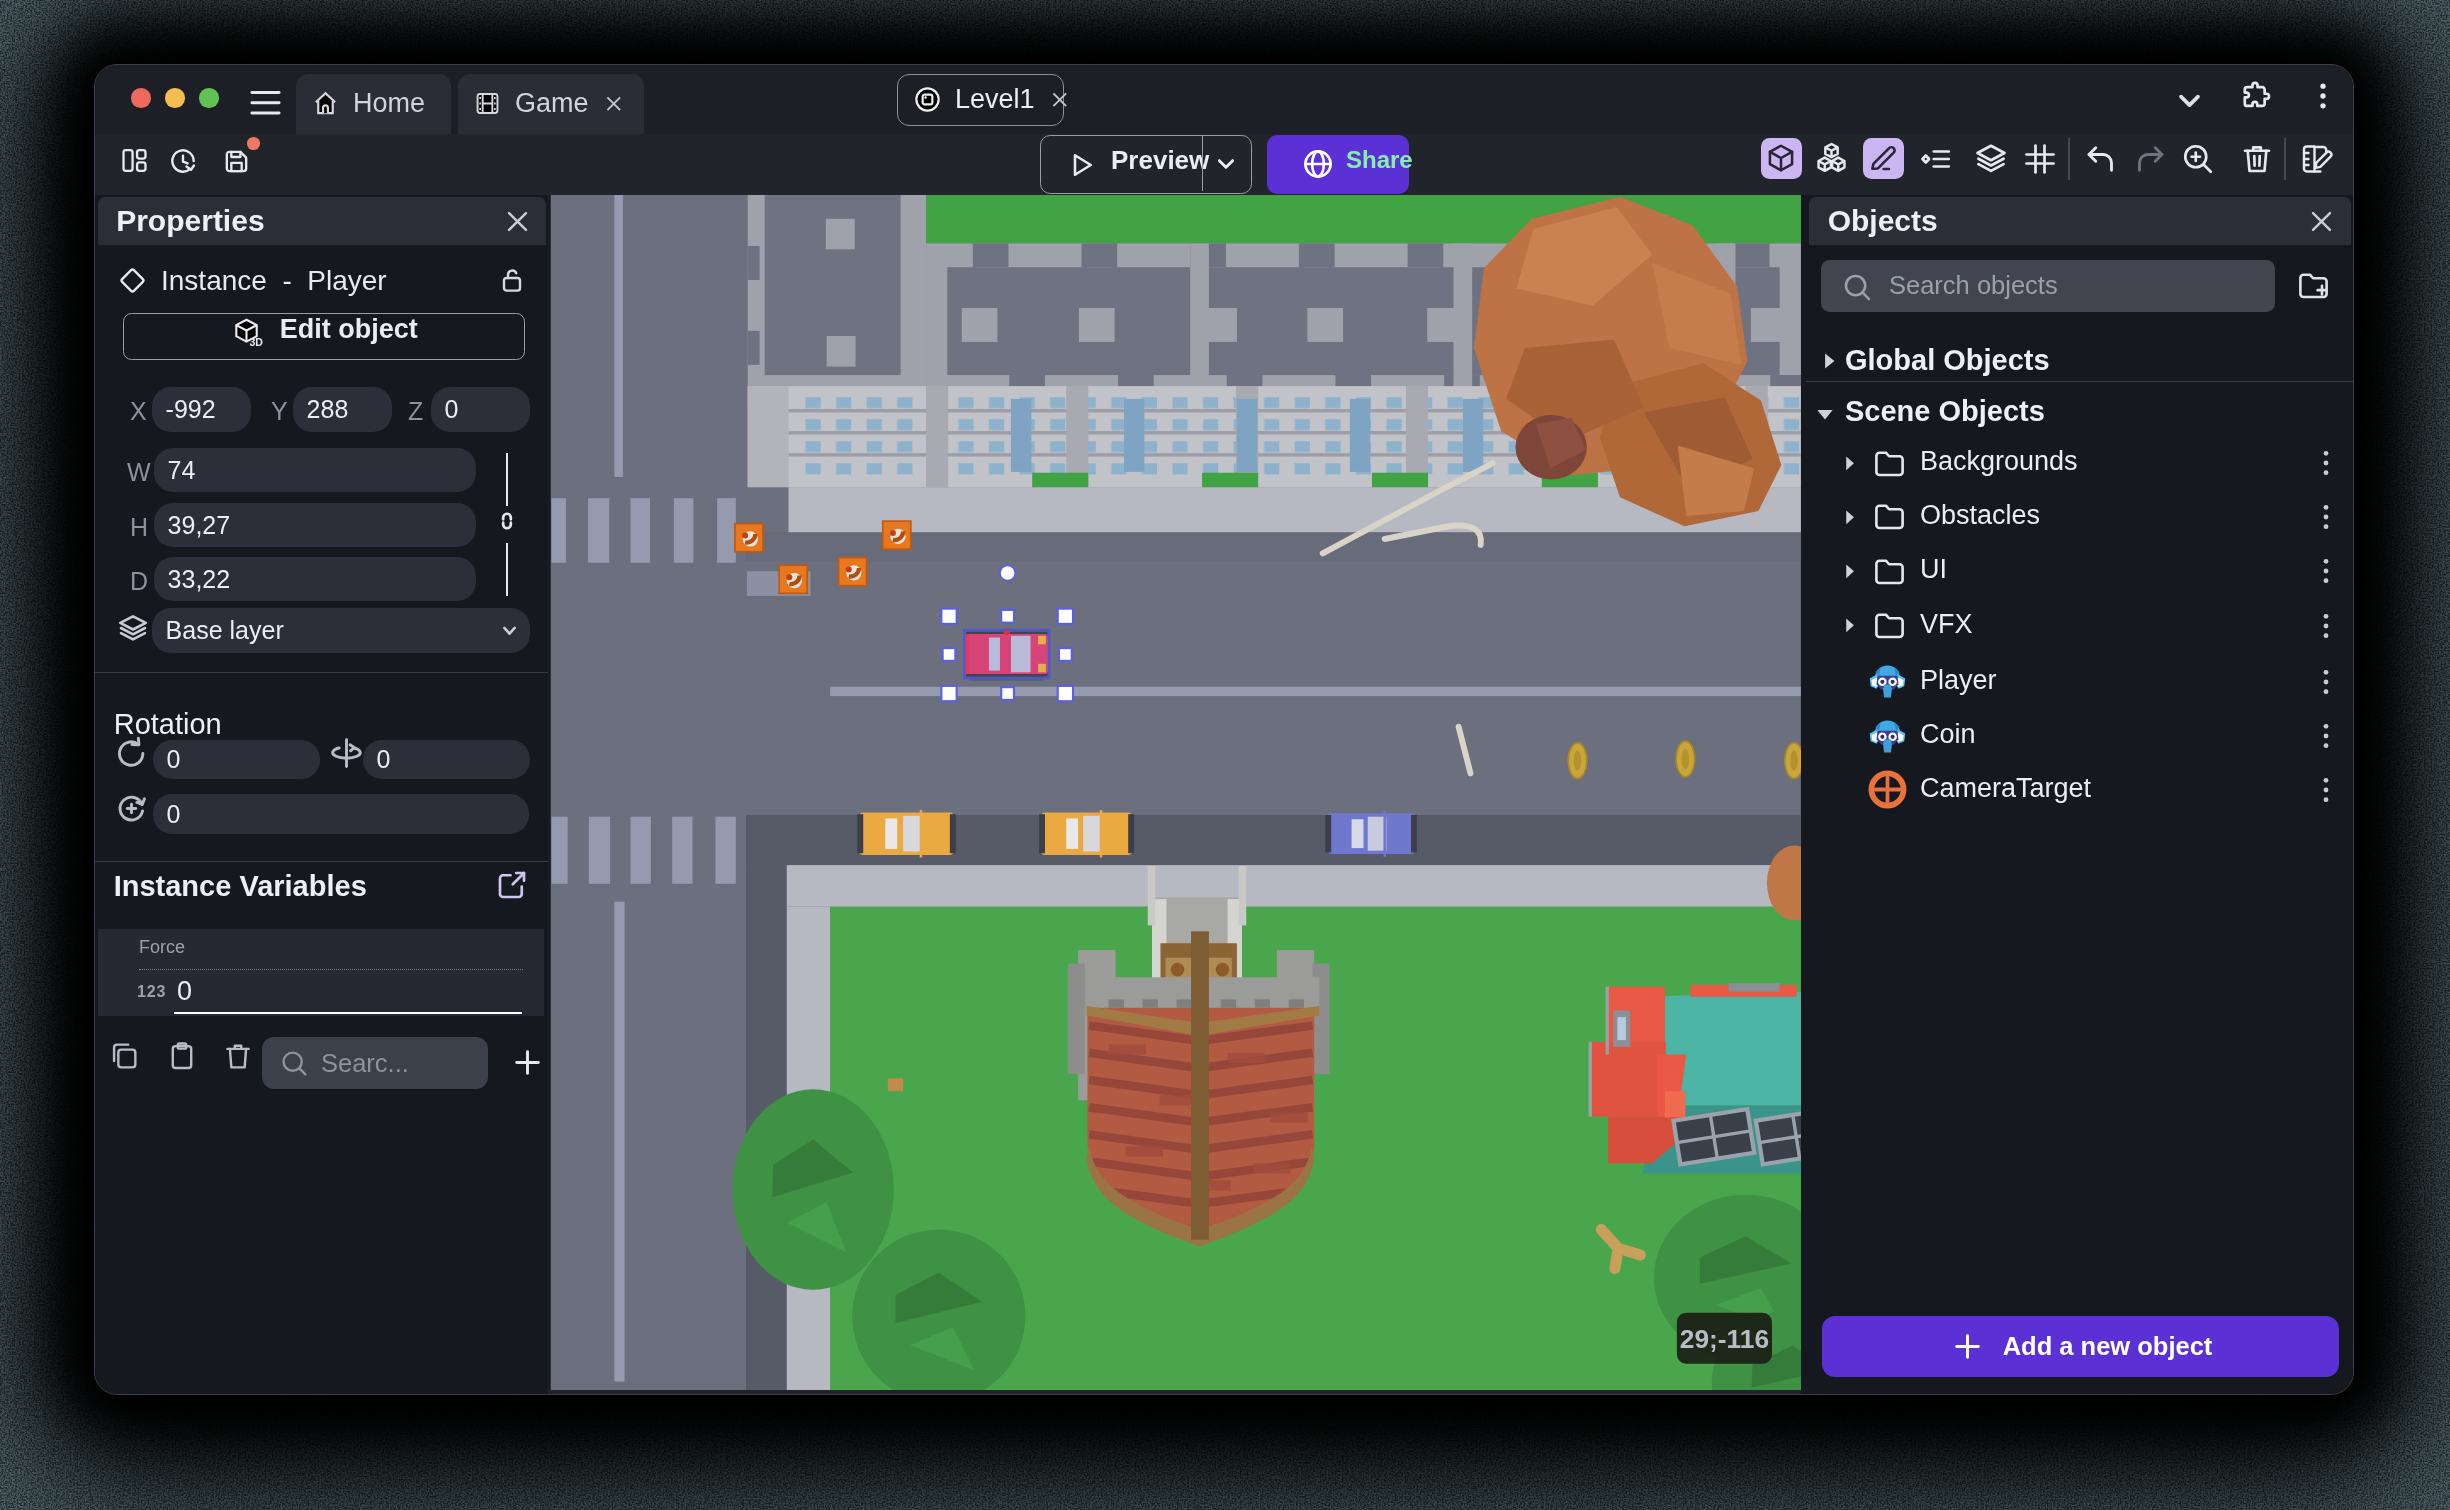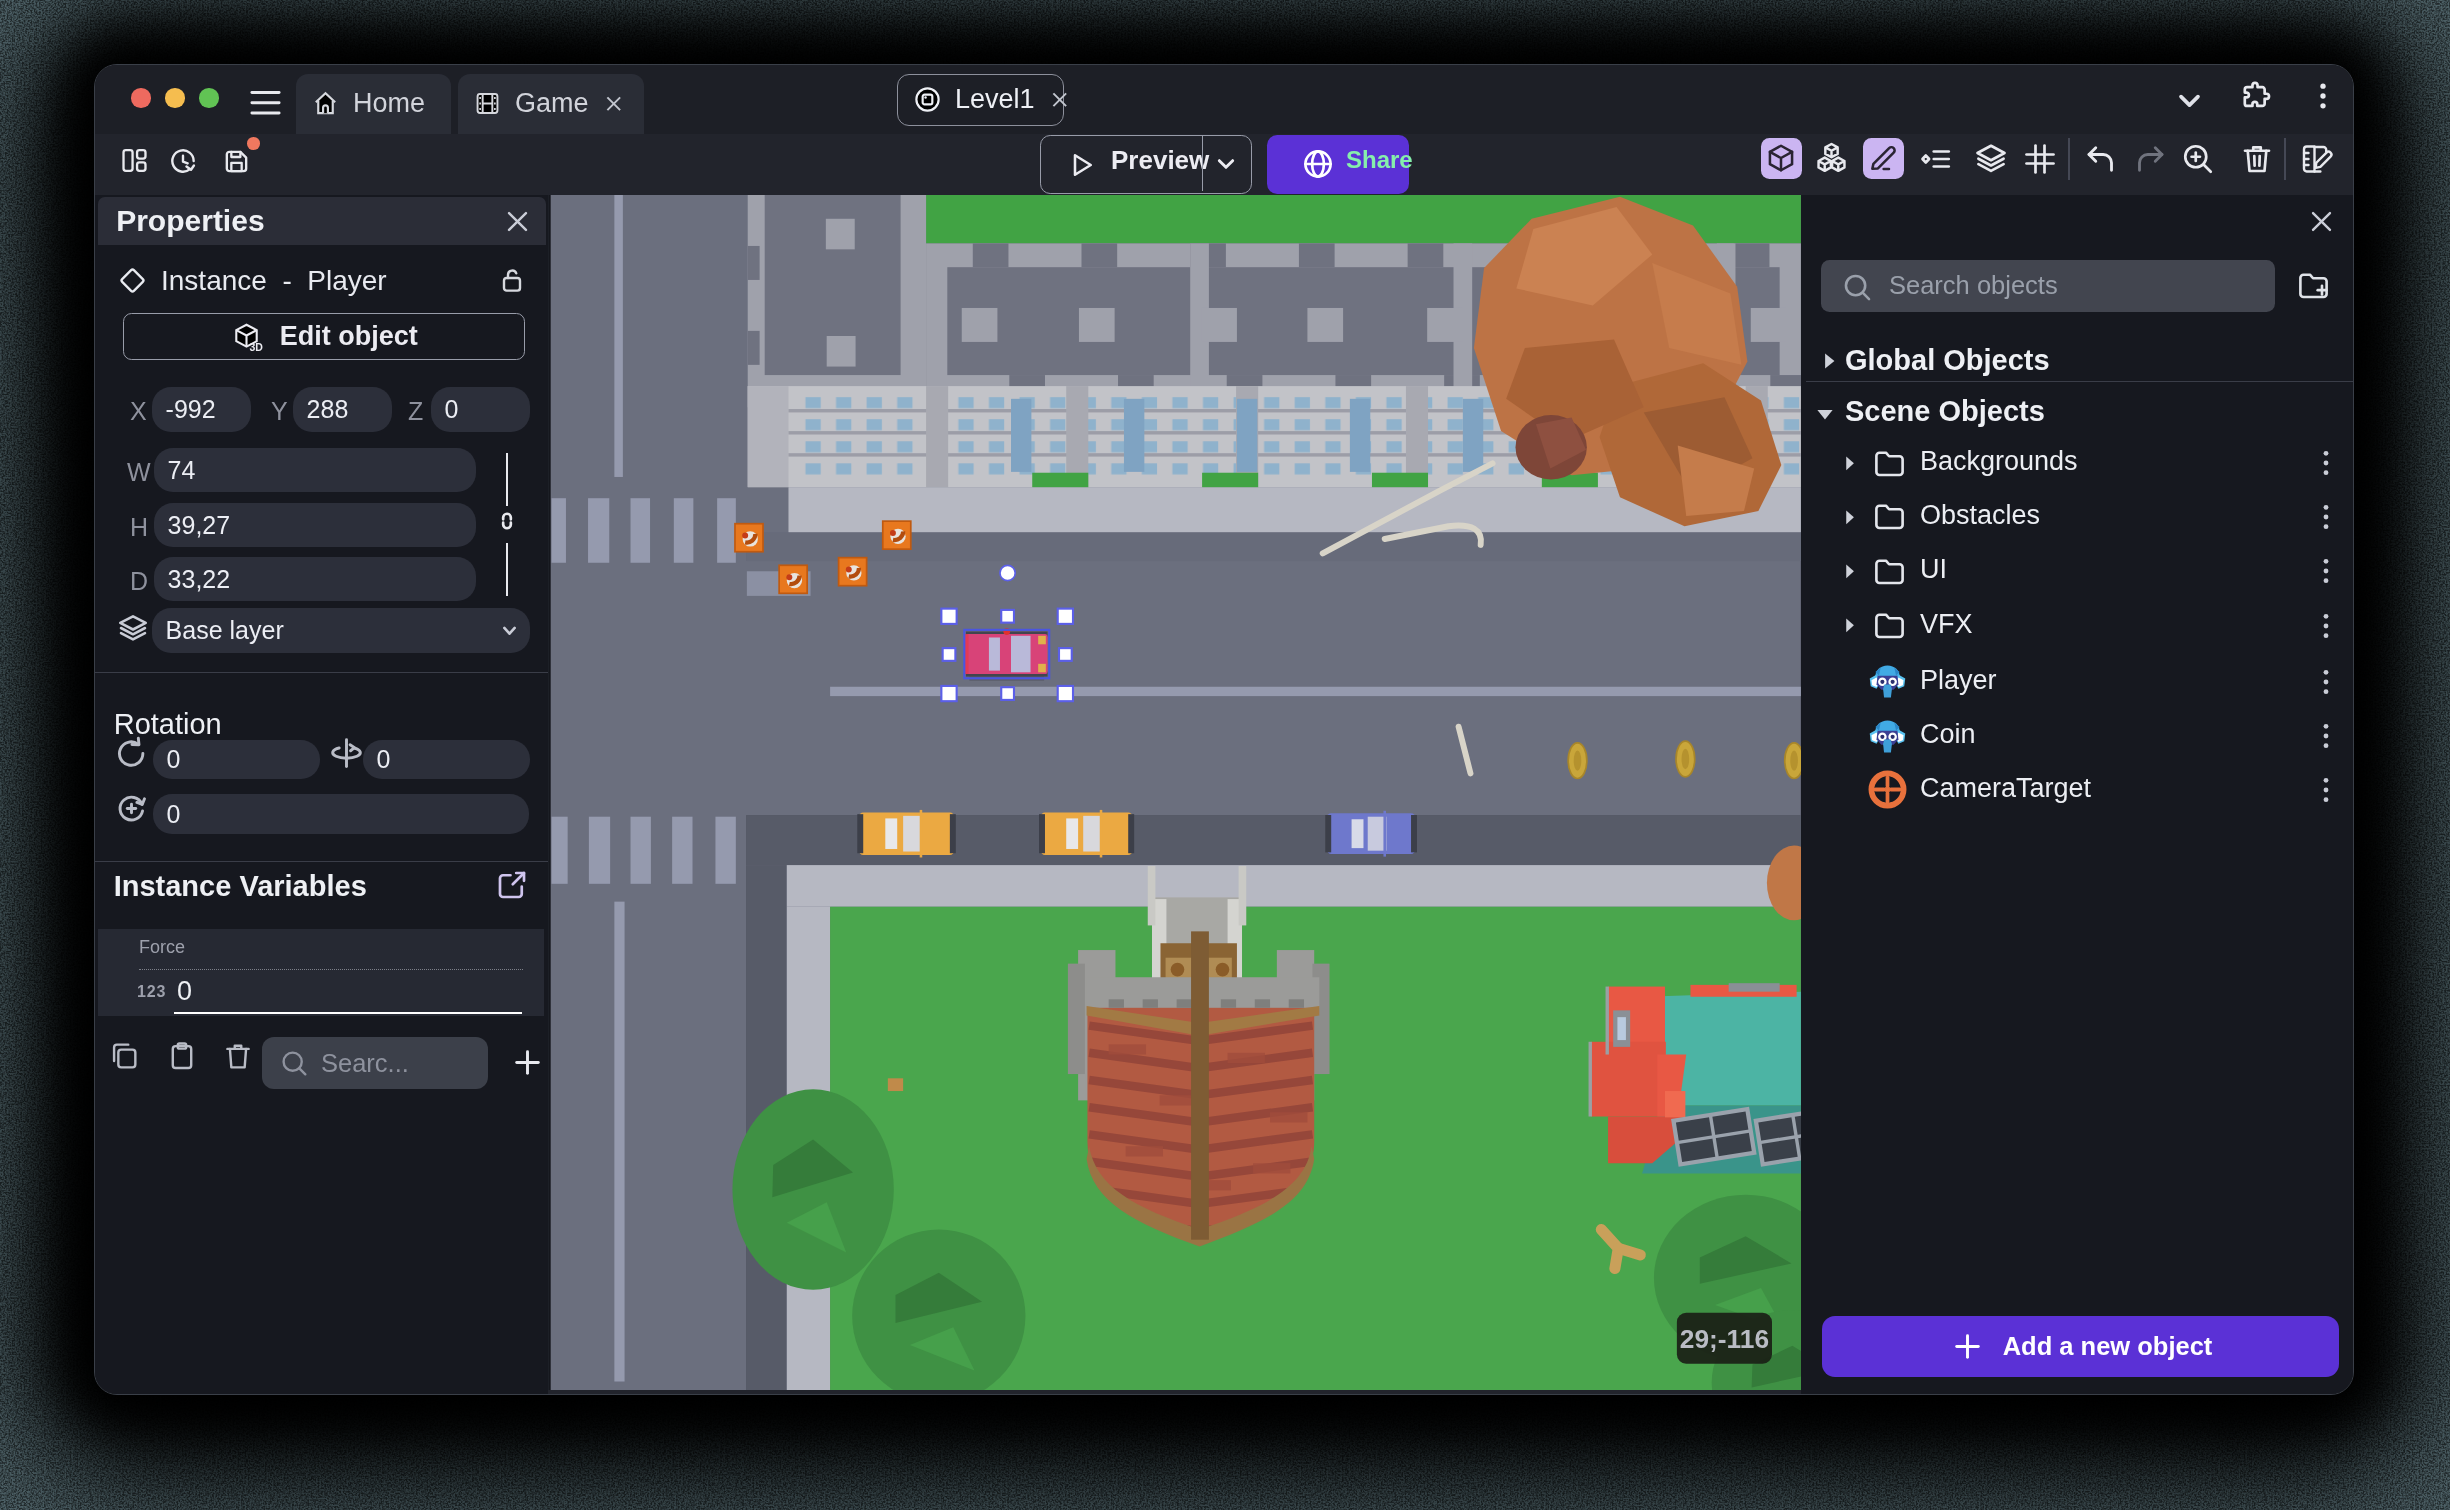--- a/index.html
+++ b/index.html
@@ -12,21 +12,21 @@
 .tab.sel{background:#1d1f26;border:1.7px solid #8d909c;border-radius:12px;height:52px;color:#eef0f5}
 .tl{position:absolute;top:88px;width:19.5px;height:19.5px;border-radius:50%}
 .toolbar{position:absolute;left:0;top:69px;width:100%;height:61px;background:#22242c}
 .panel{position:absolute;top:130px;bottom:0;background:#16181f}
 .phead{position:absolute;left:2.5px;right:2.5px;top:1.7px;height:48px;background:#2b2d37;border-radius:6.8px 6.8px 0 0;
  display:flex;align-items:center;color:#eef0f4;font-size:30px;font-weight:bold;padding:0 18.7px}
 .inp{position:absolute;background:#2c2f3a;border-radius:19px;color:#eceef4;font-size:25px;display:flex;align-items:center;padding:0 13.6px}
 .lbl{position:absolute;color:#8e919d;font-size:25px}
 svg.s{display:block;flex-shrink:0}
 .btn-outline{position:absolute;border:1.7px solid #989ca9;border-radius:10.2px;color:#ececf2;font-weight:bold;font-size:25.5px;
- display:flex;align-items:center;justify-content:center}
+ display:flex;align-items:flex-start;justify-content:center}
 .purple{background:#5b31d6;border-radius:10.2px;color:#fff;font-weight:bold;font-size:25.5px;
  display:flex;align-items:center;justify-content:center;position:absolute}
 .sep{position:absolute;background:#3a3d48;height:0.8px}
 </style></head><body>
 <svg class="abs" style="left:0;top:0" width="2450" height="1510" viewBox="0 0 2884 1778">
     <defs>
 <filter id="nz" x="0" y="0" width="100%" height="100%">
 <feTurbulence type="fractalNoise" baseFrequency="0.5" numOctaves="2" seed="3" stitchTiles="stitch"></feTurbulence>
 <feColorMatrix type="matrix" values="0 0 0 0 0  0 0 0 0 0  0 0 0 0 0  1.7 1.7 1.7 0 -2.1"></feColorMatrix>
 </filter>
@@ -372,20 +372,23 @@
       </g>
     </svg>
 <div class="abs" style="left:226px;top:984px;color:#8e929e;font-size:25.5px">Searc...</div>
 <svg class="s abs" style="left:414px;top:979px" width="37" height="37" viewBox="0 0 24 24" fill="none" stroke-linecap="round" stroke-linejoin="round">
       <g stroke="#e8e9ef" stroke-width="1.9">
         <line x1="12" y1="5" x2="12" y2="19"></line>
         <line x1="5" y1="12" x2="19" y2="12"></line>
       </g>
     </svg>
 <div class="panel" style="left:1711px;width:547px"></div>
+<div class="phead" style="left:1714px;width:542px;top:132px">
+      <span>Objects</span>
+    </div>
 <svg class="s abs" style="left:2212px;top:142px" width="29" height="29" viewBox="0 0 24 24" fill="none" stroke-linecap="round" stroke-linejoin="round">
       <g stroke="#c9ccd6" stroke-width="2">
         <line x1="5" y1="5" x2="19" y2="19"></line>
         <line x1="19" y1="5" x2="5" y2="19"></line>
       </g>
     </svg>
 <div class="abs" style="left:1726px;top:195px;width:454px;height:52px;background:#42454f;border-radius:8.5px"></div>
 <svg class="s abs" style="left:1745px;top:205px" width="34" height="34" viewBox="0 0 24 24" fill="none" stroke-linecap="round" stroke-linejoin="round">
       <g stroke="#9aa0ab" stroke-width="1.8">
         <circle cx="11" cy="11" r="6.8"></circle>

